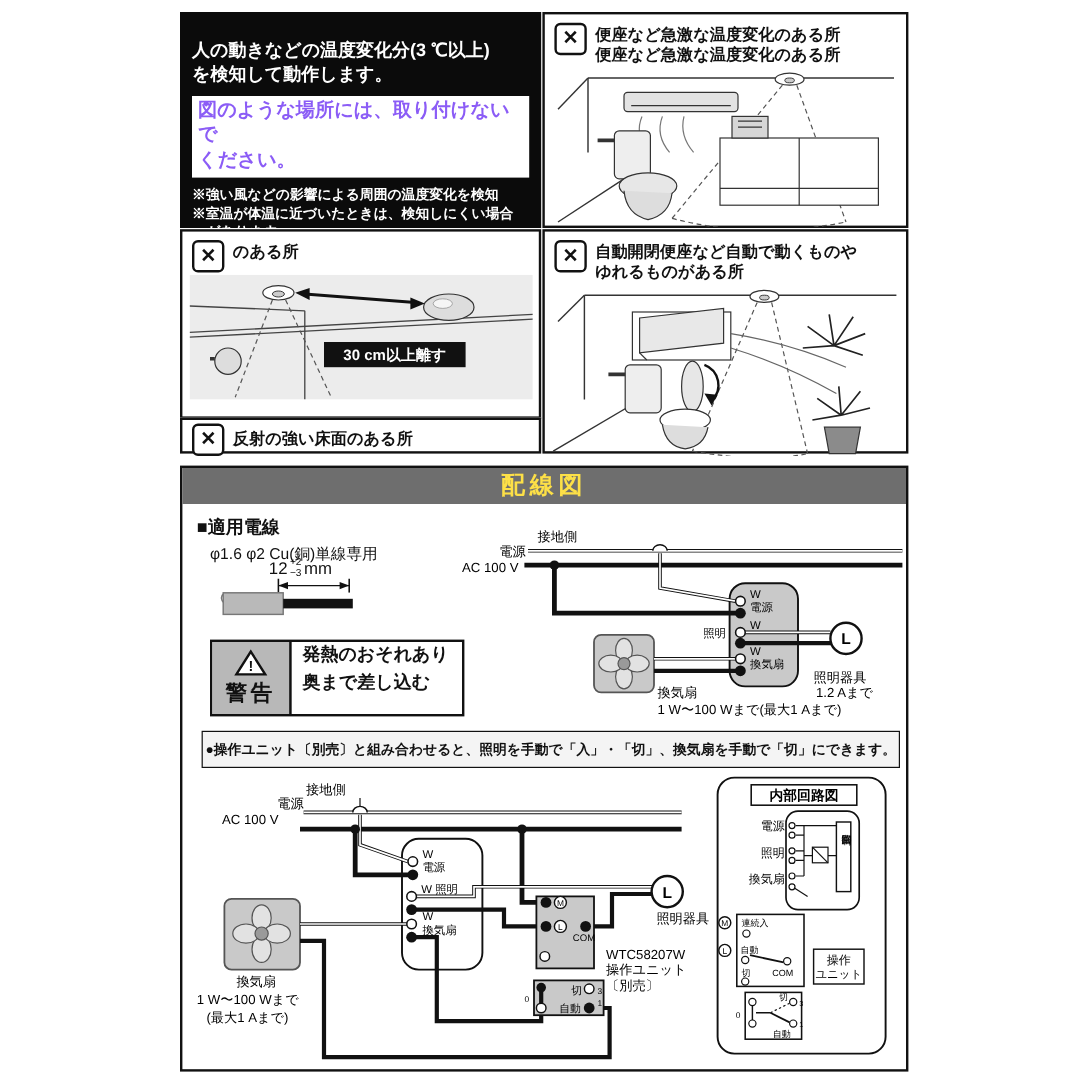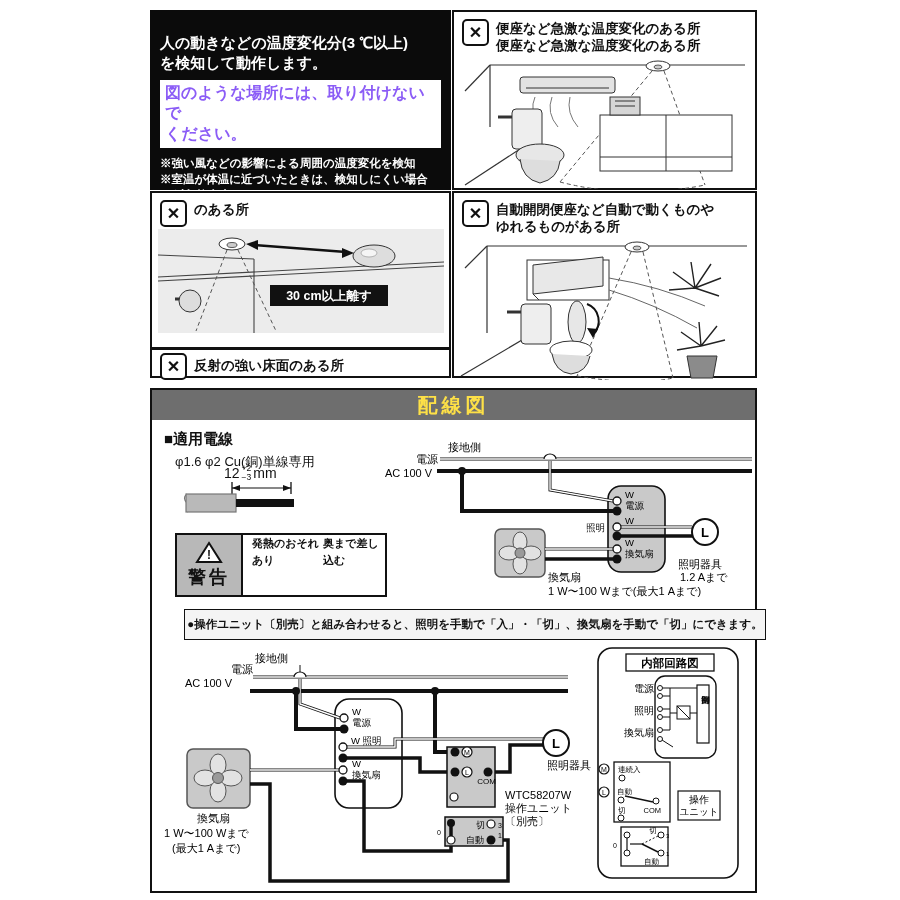--- a/index.html
+++ b/index.html
@@ -31,23 +31,23 @@
   .wbody{position:relative;width:100%;height:599px}
   .spec-hd{position:absolute;left:12px;top:10px;font-weight:bold;font-size:15px}
   .spec-ln{position:absolute;left:23px;top:33px;font-size:13px}
   .dim{position:absolute;left:72px;top:44px;display:flex;align-items:flex-end;font-size:14px}
   .dim .stack{display:flex;flex-direction:column;font-size:8.5px;line-height:1;margin:0 2px}
   .warnbox{position:absolute;left:23px;top:113px;width:212px;height:64px;border:2.5px solid #111;
            box-sizing:border-box;display:flex;background:#fff}
   .warn-left{width:64px;background:#b8b8b8;display:flex;flex-direction:column;align-items:center;
              justify-content:center;gap:1px;border-right:2px solid #111}
   .warn-kanji{font-weight:bold;font-size:18px;letter-spacing:3px}
-  .warn-right{flex:1;display:flex;flex-direction:row;justify-content:flex-start;padding-left:9px;
-              font-weight:bold;font-size:11px;line-height:1.5}
-  .notebar{position:absolute;left:32px;top:189px;width:582px;height:31px;border:1.5px solid #111;
+  .warn-right{flex:1;display:flex;flex-direction:column;justify-content:flex-start;padding-left:9px;
+              font-weight:bold;font-size:15px;line-height:1.5}
+  .notebar{position:absolute;left:16px;top:189px;width:582px;height:31px;border:1.5px solid #111;
            background:#f4f4f4;box-sizing:border-box;display:flex;align-items:center;
            justify-content:center;font-size:11.5px;font-weight:bold}
   svg text{font-family:"Liberation Sans",sans-serif}
 </style>
 </head>
 <body>
 
 <div class="page">
 
   <div class="grid">

